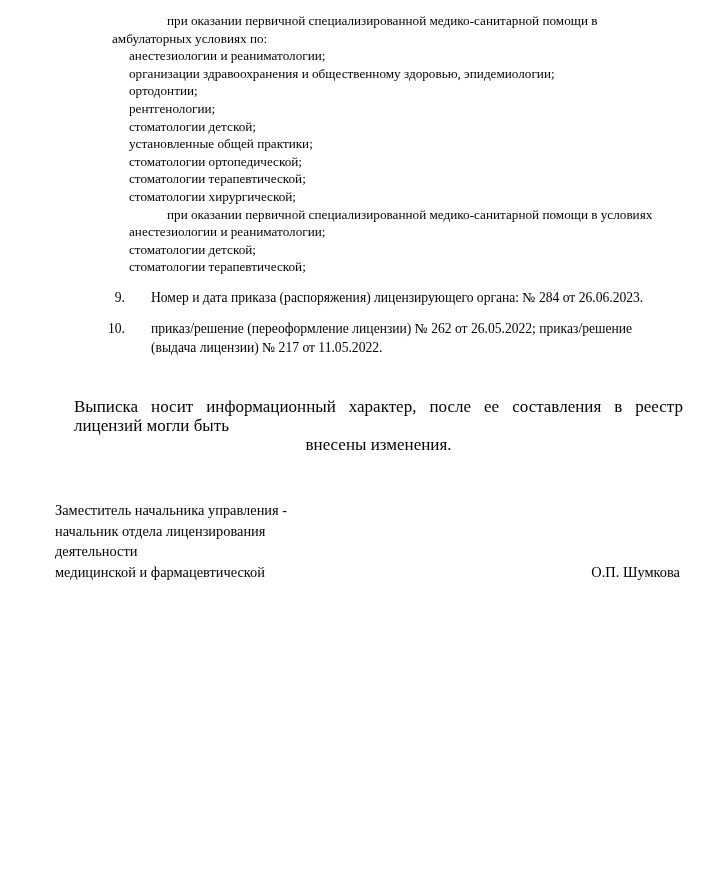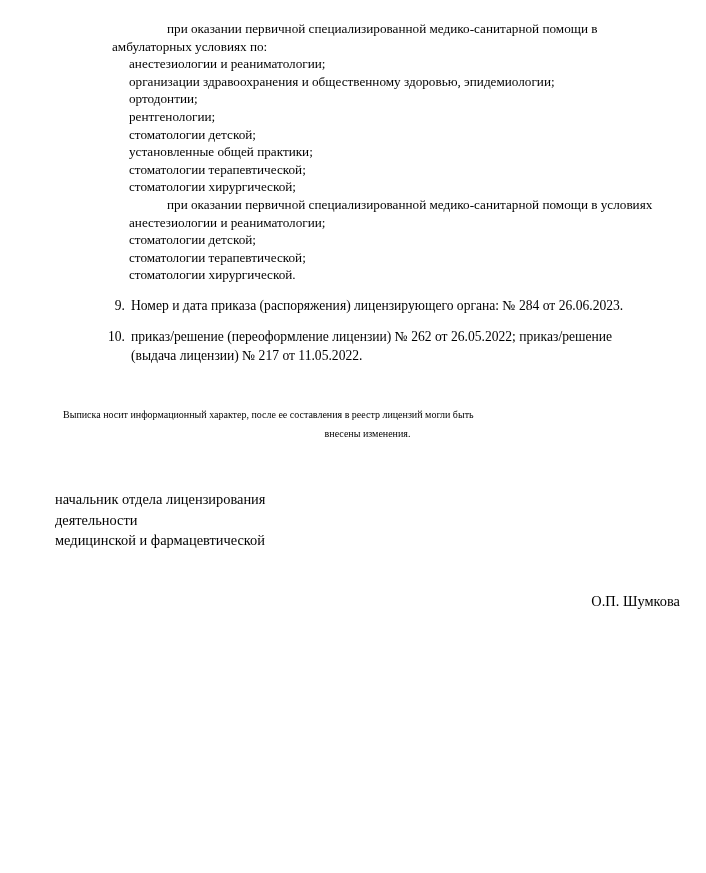--- a/index.html
+++ b/index.html
@@ -19,21 +19,21 @@
     position: absolute;
     left: 0;
     top: 0;
     width: 706px;
     height: 873px;
     box-sizing: border-box;
   }
   .doc-body {
     position: absolute;
     left: 55px;
-    top: 20px;
+    top: 12px;
     width: 625px;
   }
 
   
   .para-justify {
     font-size: 13.2px;
     line-height: 17.6px;
     text-align: justify;
     text-indent: 55px;
     margin: 0;
@@ -65,31 +65,33 @@
     flex: 0 0 24px;
     text-align: right;
     padding-right: 6px;
     box-sizing: border-box;
   }
   .num-item .txt {
     flex: 1 1 auto;
   }
   .num-item .txt div {
     white-space: nowrap;
+    margin-left: 20px;
   }
 
   
   .note {
     margin-top: 40px;
     padding-left: 8px;
-    font-size: 10px;
+    font-size: 17px;
     line-height: 19px;
     text-align: justify;
     width: 617px;
     box-sizing: border-box;
+    margin-left: 11px;
   }
   .note .l2 { text-align: center; }
 
   
   .sign-block {
     margin-top: 46px;
     position: relative;
     font-size: 14.4px;
     line-height: 20.5px;
     min-height: 86px;
@@ -99,50 +101,49 @@
     left: 0;
     top: 0;
     width: 400px;
   }
   .sign-left div { white-space: nowrap; }
   .sign-name {
     position: absolute;
     right: 0;
     top: 62px;
     white-space: nowrap;
-    margin-top: 40px;
   }
 </style>
 </head>
 <body>
 
 <div class="page">
   <div class="doc-body">
 
     <p class="para-justify">при оказании первичной специализированной медико-санитарной помощи в</p>
     <p class="para-justify no-indent">амбулаторных условиях по:</p>
 
     <div class="sublist">
       <div>анестезиологии и реаниматологии;</div>
       <div>организации здравоохранения и общественному здоровью, эпидемиологии;</div>
       <div>ортодонтии;</div>
       <div>рентгенологии;</div>
       <div>стоматологии детской;</div>
       <div>установленные общей практики;</div>
+      <div>стоматологии ортопедической;</div>
       <div>стоматологии терапевтической;</div>
       <div>стоматологии хирургической;</div>
     </div>
 
     <p class="para-justify no-indent" style="text-indent:55px;">при оказании первичной специализированной медико-санитарной помощи в условиях</p>
 
     <div class="sublist">
       <div>анестезиологии и реаниматологии;</div>
       <div>стоматологии детской;</div>
       <div>стоматологии терапевтической;</div>
-      <div>стоматологии хирургической.</div>
     </div>
 
     <div class="num-item">
       <div class="num">9.</div>
       <div class="txt">
         <div>Номер и дата приказа (распоряжения) лицензирующего органа: № 284 от 26.06.2023.</div>
       </div>
     </div>
 
     <div class="num-item">
@@ -153,20 +154,21 @@
       </div>
     </div>
 
     <div class="note">
       <div>Выписка носит информационный характер, после ее составления в реестр лицензий могли быть</div>
       <div class="l2">внесены изменения.</div>
     </div>
 
     <div class="sign-block">
       <div class="sign-left">
+        <div>Заместитель начальника управления -</div>
         <div>начальник отдела лицензирования</div>
         <div>деятельности</div>
         <div>медицинской и фармацевтической</div>
       </div>
       <div class="sign-name">О.П. Шумкова</div>
     </div>
 
   </div>
 </div>
 

